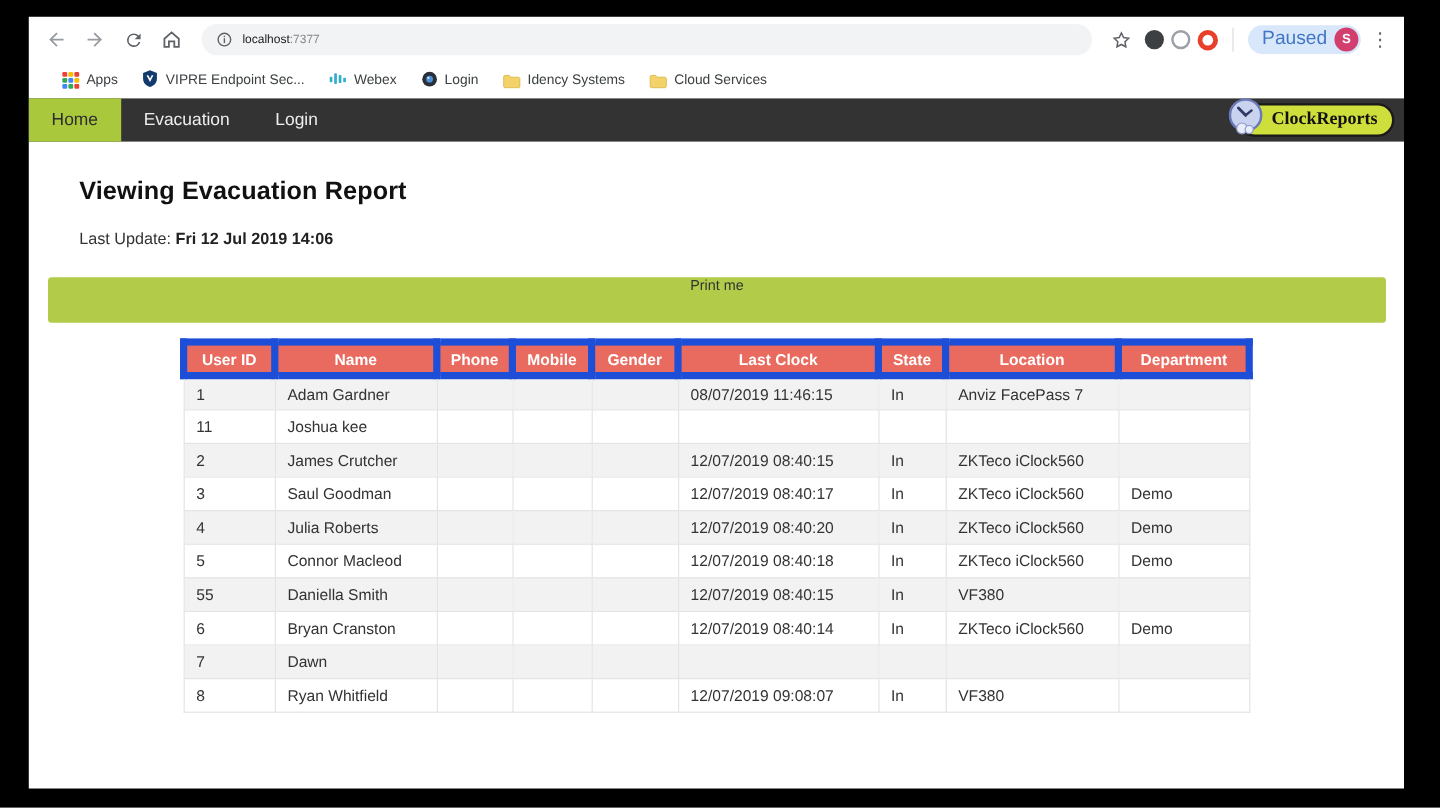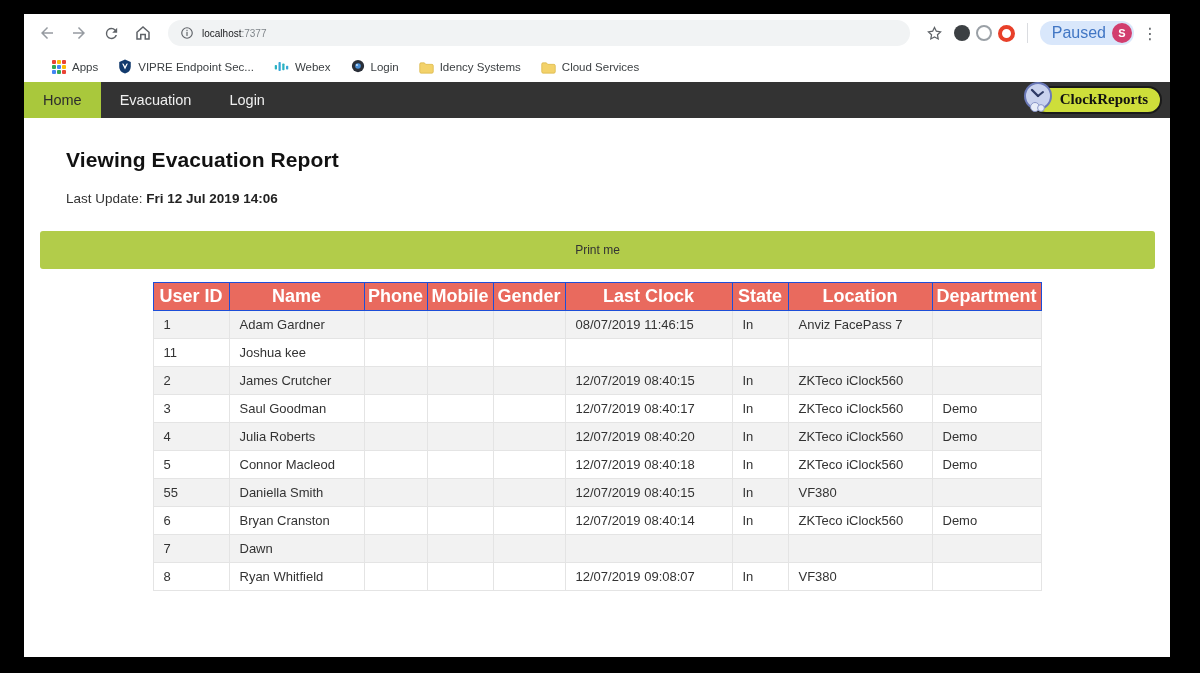--- a/index.html
+++ b/index.html
@@ -57,30 +57,30 @@
     font-size:15px;color:#111;white-space:nowrap;
   }
   .logo-clock{position:relative;z-index:2;}
   
   .content{flex:1;background:#fff;overflow:hidden;}
   .page-title{margin:30px 0 0 42px;font-size:21px;font-weight:bold;color:#111;letter-spacing:.1px;}
   .last-update{margin:19px 0 0 42px;font-size:13.5px;color:#333;}
   .last-update b{color:#222;}
   .print-bar{
     margin:25px 15px 0 16px;height:38px;background:var(--print-green);
-    border-radius:3px;display:flex;align-items:center;justify-content:center;
+    border-radius:3px;display:flex;justify-content:center;
     font-size:12px;color:#333;cursor:pointer;
   }
   table.report{
     margin:13px auto 0;width:888px;border-collapse:collapse;table-layout:fixed;
     font-size:13px;
   }
   table.report th{
     background:var(--header-red);color:#fff;font-weight:bold;height:28px;
-    border:1px solid #1d4ed8;font-size:18px;text-align:center;
+    border:6px solid #1d4ed8;font-size:13px;text-align:center;
   }
   table.report td{
     height:28px;border:1px solid #e4e4e4;color:#333;padding:0 4px 0 10px;
     background:#fff;overflow:hidden;white-space:nowrap;
   }
   table.report tbody tr:nth-child(odd) td{background:var(--row-alt);}
 </style>
 </head>
 <body>
 

